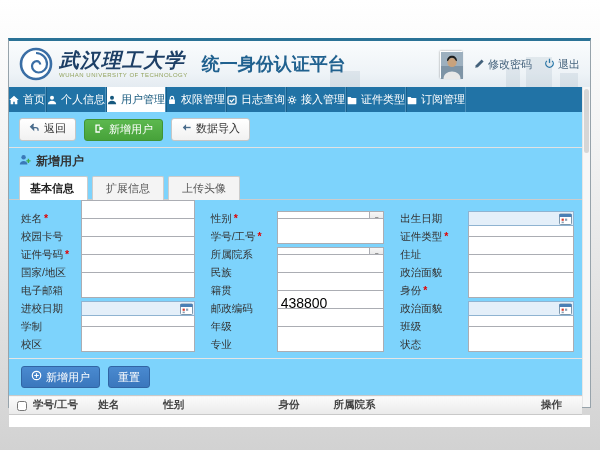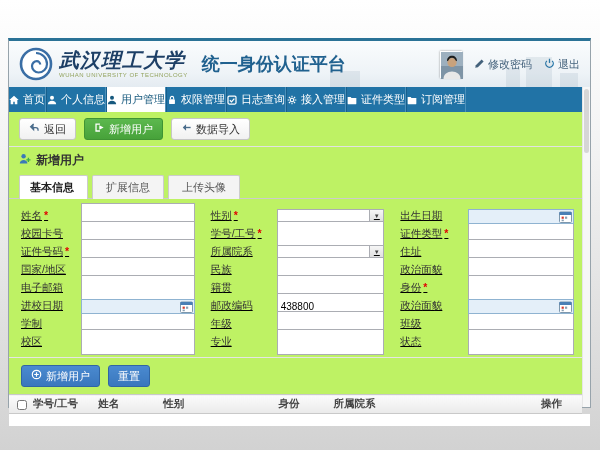--- a/index.html
+++ b/index.html
@@ -4,21 +4,21 @@
 <style>
   * { margin:0; padding:0; box-sizing:border-box; }
   html,body { width:600px; height:450px; overflow:hidden; }
   body {
     font-family:"Liberation Sans","DejaVu Sans",sans-serif;
     background:linear-gradient(180deg,#ffffff 0%,#f4f4f4 30%,#d2d2d2 100%);
     position:relative;
   }
   .window {
     position:absolute; left:8px; top:38px; width:583px; height:370px;
-    background:#bef264; border:1px solid #97a3ab; border-top:3px solid #2a7296;
+    background:#7dd3fc; border:1px solid #97a3ab; border-top:3px solid #2a7296;
   }
   
   .hdr {
     position:relative; height:46px; overflow:hidden;
     background:linear-gradient(180deg,#fafcfd 0%,#eef3f7 70%,#e4ebf1 100%);
     display:flex; align-items:center; padding:0 10px;
   }
   .bldg { position:absolute; bottom:0; background:rgba(110,140,165,.14); }
   .b1{ right:38px; width:26px; height:30px; }
   .b2{ right:70px; width:14px; height:20px; }
@@ -45,40 +45,40 @@
   .nicon svg { width:10px; height:10px; display:block; }
   
   .scrolltrack { position:absolute; right:0; top:46px; bottom:0; width:8px;
     background:#f7f7f7; border-left:1px solid #e6e6e6; z-index:6; }
   .scrollthumb { position:absolute; top:2px; left:1px; width:5px; height:64px; background:#d6d6d6; border-radius:3px; }
   
   .toolbar { padding:6px 10px; display:flex; gap:8px; align-items:center; }
   .btn { display:inline-flex; align-items:center; gap:4px; font-size:11px; padding:3px 9px;
          border-radius:3px; cursor:pointer; line-height:1.2; }
   .btn svg { width:11px; height:11px; }
-  .btn-light { background:linear-gradient(#ffffff,#f1f1f1); border:1px solid #c6c6c6; color:#333; }
+  .btn-light { background:linear-gradient(#ffffff,#f1f1f1); border:1px solid #c6c6c6; color:#333;font-family:Liberation Mono, monospace; }
   .btn-light svg { color:#4a6c8c; }
   .btn-green { background:linear-gradient(#5cb84e,#47a23a); border:1px solid #3f9433; color:#fff; }
   .btn-blue  { background:linear-gradient(#4a8ad0,#3a77bd); border:1px solid #3165a4; color:#fff; }
   
   .section-hd { border-top:1px solid #e2e2e2; padding:5px 10px; display:flex; align-items:center; gap:5px;
                 font-size:12px; font-weight:bold; color:#333; }
   .section-hd svg { width:12px; height:12px; }
   .tabs { display:flex; gap:4px; padding:0 0 0 10px; border-bottom:1px solid #cccccc; align-items:flex-end; }
   .tab { font-size:11px; padding:4px 13px; border:1px solid #cccccc; border-bottom:none; cursor:pointer;
          background:#f4f4f4; color:#555; border-radius:2px 2px 0 0; margin-bottom:0; position:relative; top:1px; }
   .tab.active { background:#fff; color:#222; font-weight:bold;padding-left:10px; }
   
   .form { display:grid; grid-template-columns:1fr 1fr 1fr; column-gap:16px; padding:8px 16px 6px 12px; }
-  .field { display:flex; align-items:center; height:18px;text-decoration:underline; }
+  .field { display:flex; align-items:flex-end; height:18px; }
   .flabel { font-size:10.5px; color:#333; white-space:nowrap; flex:0 0 auto; }
   .col-0 .flabel { width:60px; } .col-1 .flabel { width:66px; } .col-2 .flabel { width:68px; }
   .req { color:#e00000; margin-left:2px; font-weight:bold; }
   .fctl { flex:1; display:flex; }
-  .tinput { flex:1; width:100%; height:26px; border:1px solid #abadb3; font-size:10px; padding:0 3px;
+  .tinput { flex:1; width:100%; height:26px; border:1px solid #abadb3; font-size:14px; padding:0 3px;
             font-family:"Liberation Sans",sans-serif; }
   .selectbox { flex:1; height:15px; border:1px solid #abadb3; background:#fff; display:flex; cursor:pointer; }
   .selval { flex:1; }
   .selbtn { width:14px; background:linear-gradient(#f6f6f6,#dcdcdc); border-left:1px solid #abadb3;
             font-size:6px; color:#444; display:flex; align-items:center; justify-content:center; }
   .datebox { flex:1; position:relative; height:15px; border:1px solid #8fb3d1; background:#e4eff9; display:flex; }
   .dinput { flex:1; width:100%; border:none; background:transparent; font-size:10px; padding:0 3px; }
   .calicon { position:absolute; right:1px; top:1px; width:13px; height:12px; cursor:pointer; }
   .calicon svg { width:13px; height:12px; display:block; }
   

